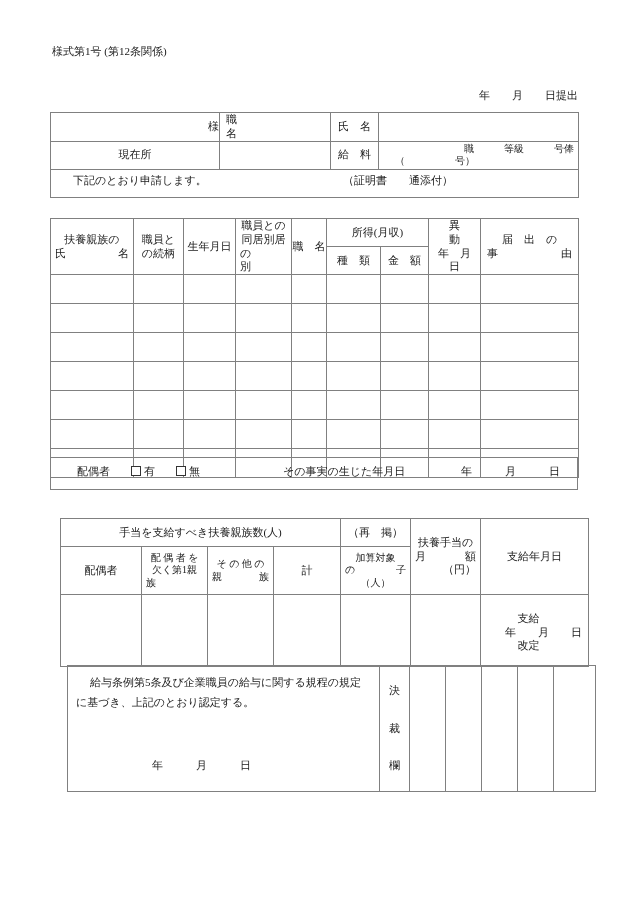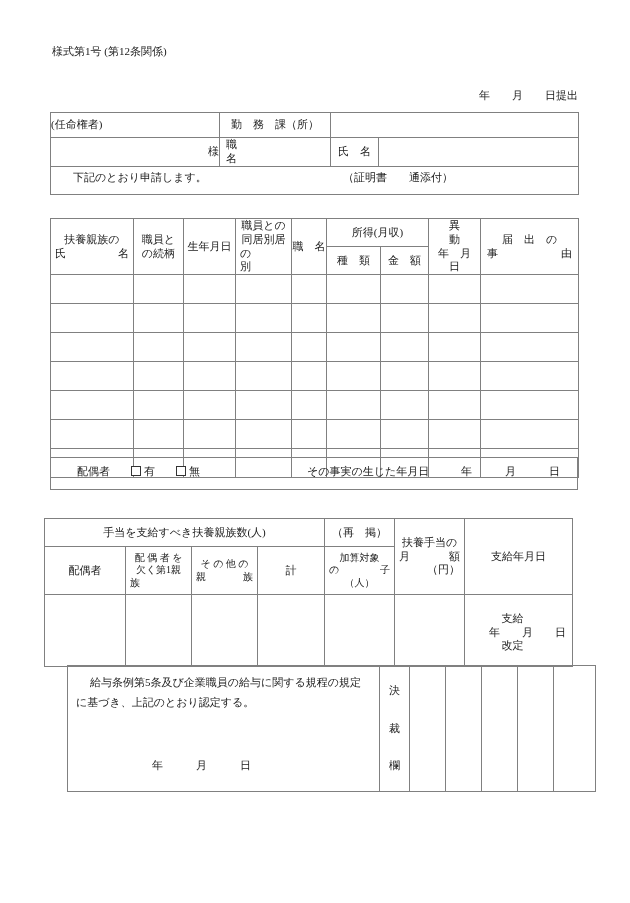--- a/index.html
+++ b/index.html
@@ -113,42 +113,46 @@
 
   <table class="tbl outer" style="left:50px; top:112px; width:528px;">
     <colgroup>
       <col style="width:169px">
         <col style="width:111px">
       <col style="width:48px">
         <col style="width:200px">
     </colgroup>
     <tbody>
       <tr>
-        <td class="pad l top" rowspan="1">
-          <span>(任命権者)</span>
-        </td>
-        <td class="c" style="height:24px">
-          <span class="nw">勤　務　課（所）</span>
-        </td>
-        <td colspan="2" class="pad l">
-          <span></span>
-        </td>
-      </tr>
-      <tr>
         <td class="pad r" style="height:27px">
           <span>様</span>
         </td>
         <td>
           <span class="spread">職　　　　　　　名</span>
         </td>
         <td class="c">
           <span class="nw">氏　名</span>
         </td>
         <td class="pad l">
           <span></span>
+        </td>
+      </tr>
+      <tr>
+        <td class="c" style="height:27px; width:38px">
+          <span class="nw">現在所</span>
+        </td>
+        <td class="pad l">
+          <span></span>
+        </td>
+        <td class="c">
+          <span class="nw">給　料</span>
+        </td>
+        <td class="r" style="padding-right:4px">
+          <span class="lineblock" style="font-size:10px">職　　　等級　　　号俸</span>
+          <span class="lineblock" style="font-size:10px; text-align:left; padding-left:16px">（　　　　　号）</span>
         </td>
       </tr>
       <tr>
         <td colspan="4" style="height:27px">
           <div style="position:relative; height:100%;">
             <span style="position:absolute; left:22px; top:4px;">下記のとおり申請します。</span>
             <span style="position:absolute; left:292px; top:4px;">（証明書　　通添付）</span>
           </div>
         </td>
       </tr>
@@ -294,29 +298,29 @@
       <tr>
         <td style="height:31px">
           <div style="position:relative; height:100%;">
             <span style="position:absolute; left:26px; top:7px;">配偶者</span>
             <span style="position:absolute; left:72px; top:7px;">
               <span class="cbox"></span><span>有</span>
             </span>
             <span style="position:absolute; left:117px; top:7px;">
               <span class="cbox"></span><span>無</span>
             </span>
-            <span style="position:absolute; left:232px; top:7px;margin-left:24px;">その事実の生じた年月日</span>
+            <span style="position:absolute; left:232px; top:7px;">その事実の生じた年月日</span>
             <span style="position:absolute; left:410px; top:7px;">年　　　月　　　日</span>
           </div>
         </td>
       </tr>
     </tbody>
   </table>
 
-  <table class="tbl outer" style="left:44px; top:518px; width:528px;">
+  <table class="tbl outer" style="left:60px; top:518px; width:528px;">
     <colgroup>
       <col style="width:81px">
         <col style="width:66px">
         <col style="width:66px">
         <col style="width:67px">
       <col style="width:70px">
         <col style="width:70px">
         <col style="width:108px">
     </colgroup>
     <tbody>

